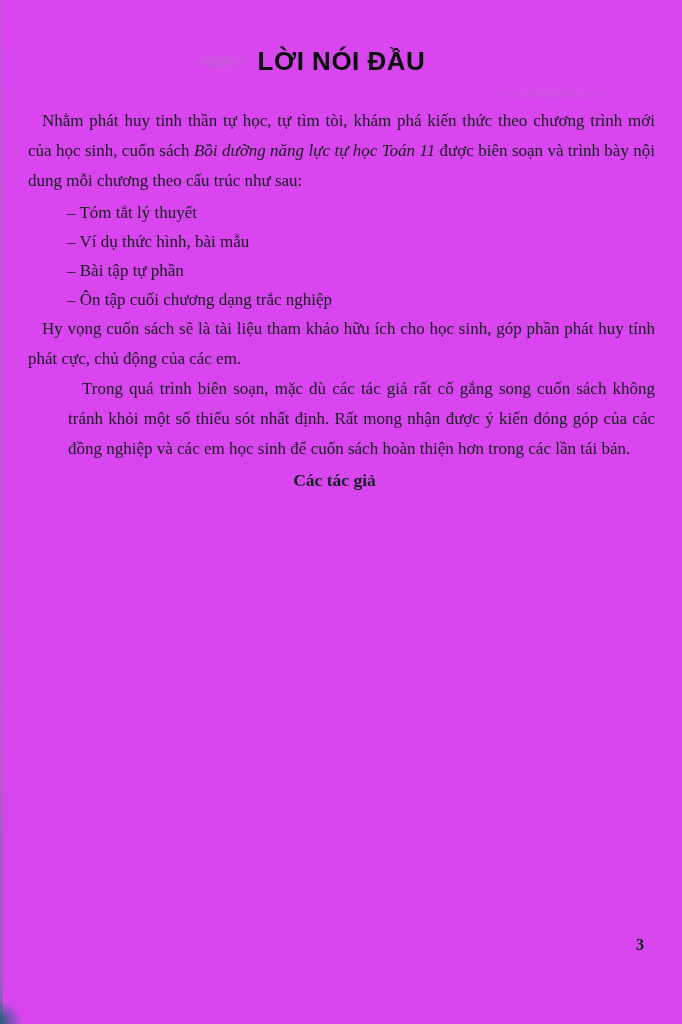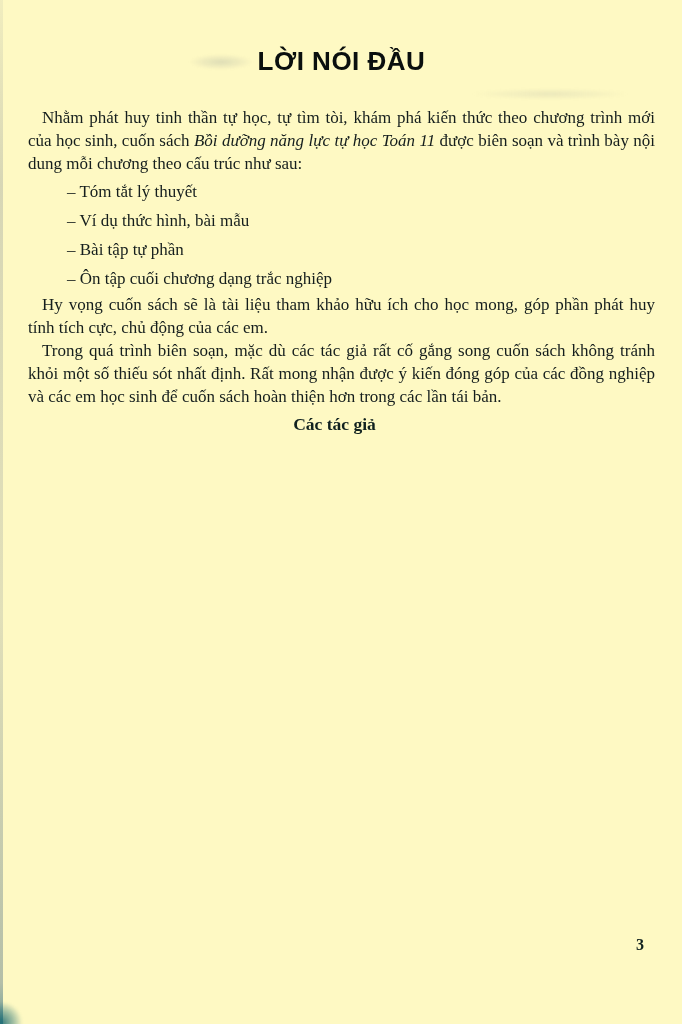--- a/index.html
+++ b/index.html
@@ -4,21 +4,21 @@
 <style>
   html, body {
     margin: 0;
     padding: 0;
     background: #ffffff;
   }
   .page {
     position: relative;
     width: 682px;
     height: 1024px;
-    background: #fef9c3;
+    background: #d946ef;
     overflow: hidden;
     font-family: "Liberation Serif", "DejaVu Serif", serif;
     color: #151e1d;
   }
   
   .scan-edge-left {
     position: absolute;
     left: 0; top: 0;
     width: 3px; height: 100%;
     background: linear-gradient(to bottom,
@@ -66,27 +66,27 @@
     font-weight: bold;
     font-size: 26px;
     line-height: 34px;
     letter-spacing: 0.5px;
     text-align: center;
     color: #0a0f0e;
   }
   .para {
     margin: 0;
     font-size: 17px;
-    line-height: 23px;
+    line-height: 30px;
     text-align: justify;
     text-indent: 14px;
   }
   .para-intro   { margin-top: 28px; }
   .para-hope    { margin-top: 0; }
-  .para-closing { margin-top: 0; }
+  .para-closing { margin-top: 0; margin-left: 40px; }
   .book-title-italic { font-style: italic; }
   .structure-list {
     margin: 2px 0 0 0;
     padding: 0;
     list-style: none;
     font-size: 17px;
   }
   .structure-list li {
     line-height: 29px;
     margin-left: 39px;
@@ -124,21 +124,21 @@
 
     <p class="para para-intro"><span>Nhằm phát huy tinh thần tự học, tự tìm tòi, khám phá kiến thức theo chương trình mới của học sinh, cuốn sách </span><em class="book-title-italic">Bồi dưỡng năng lực tự học Toán 11</em><span> được biên soạn và trình bày nội dung mỗi chương theo cấu trúc như sau:</span></p>
 
     <ul class="structure-list">
       <li>– Tóm tắt lý thuyết</li>
       <li>– Ví dụ thức hình, bài mẫu</li>
       <li>– Bài tập tự phần</li>
       <li>– Ôn tập cuối chương dạng trắc nghiệp</li>
     </ul>
 
-    <p class="para para-hope">Hy vọng cuốn sách sẽ là tài liệu tham khảo hữu ích cho học mong, góp phần phát huy tính tích cực, chủ động của các em.</p>
+    <p class="para para-hope">Hy vọng cuốn sách sẽ là tài liệu tham khảo hữu ích cho học sinh, góp phần phát huy tính phát cực, chủ động của các em.</p>
 
     <p class="para para-closing">Trong quá trình biên soạn, mặc dù các tác giả rất cố gắng song cuốn sách không tránh khỏi một số thiếu sót nhất định. Rất mong nhận được ý kiến đóng góp của các đồng nghiệp và các em học sinh để cuốn sách hoàn thiện hơn trong các lần tái bản.</p>
 
     <div class="signature">Các tác giả</div>
 
   </div>
 
   <div class="page-number">3</div>
 
 </div>

